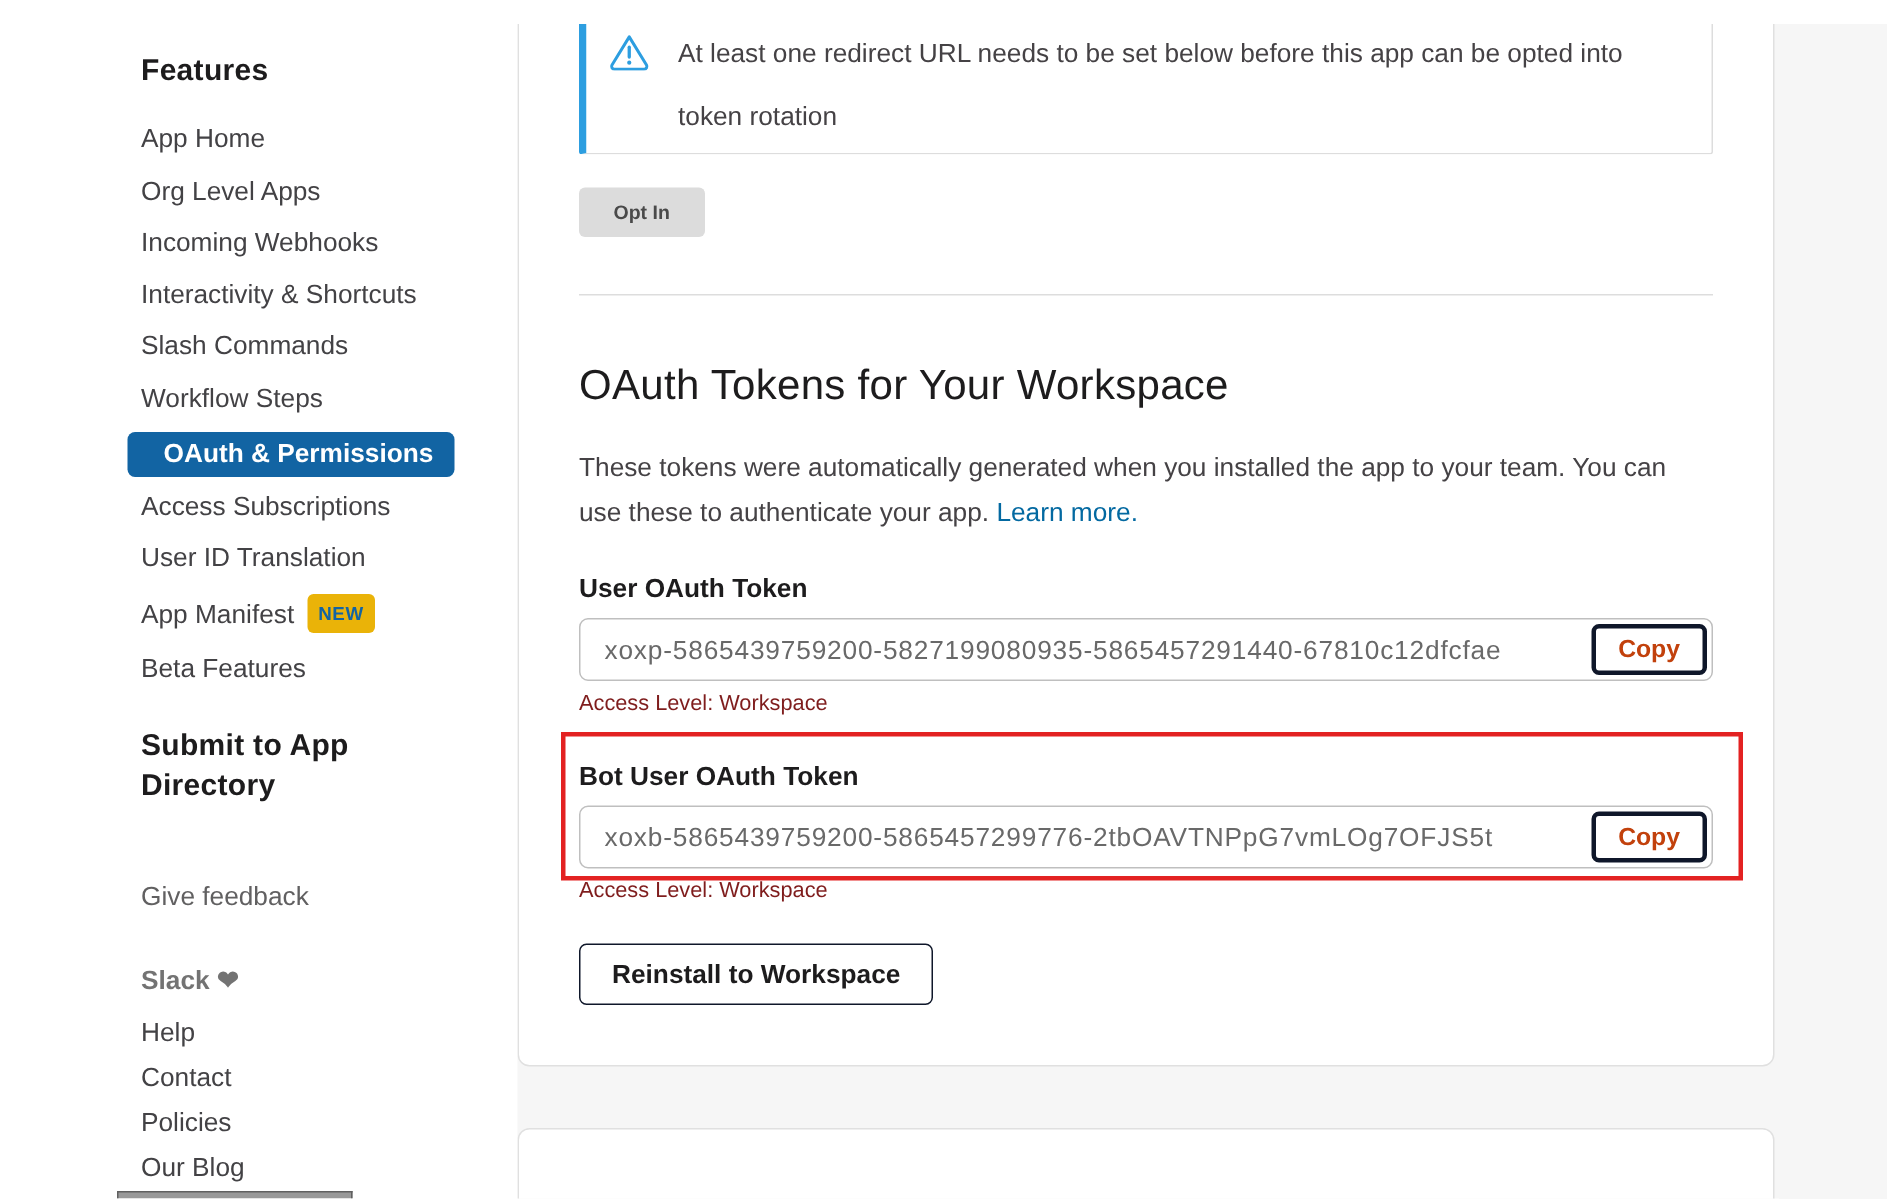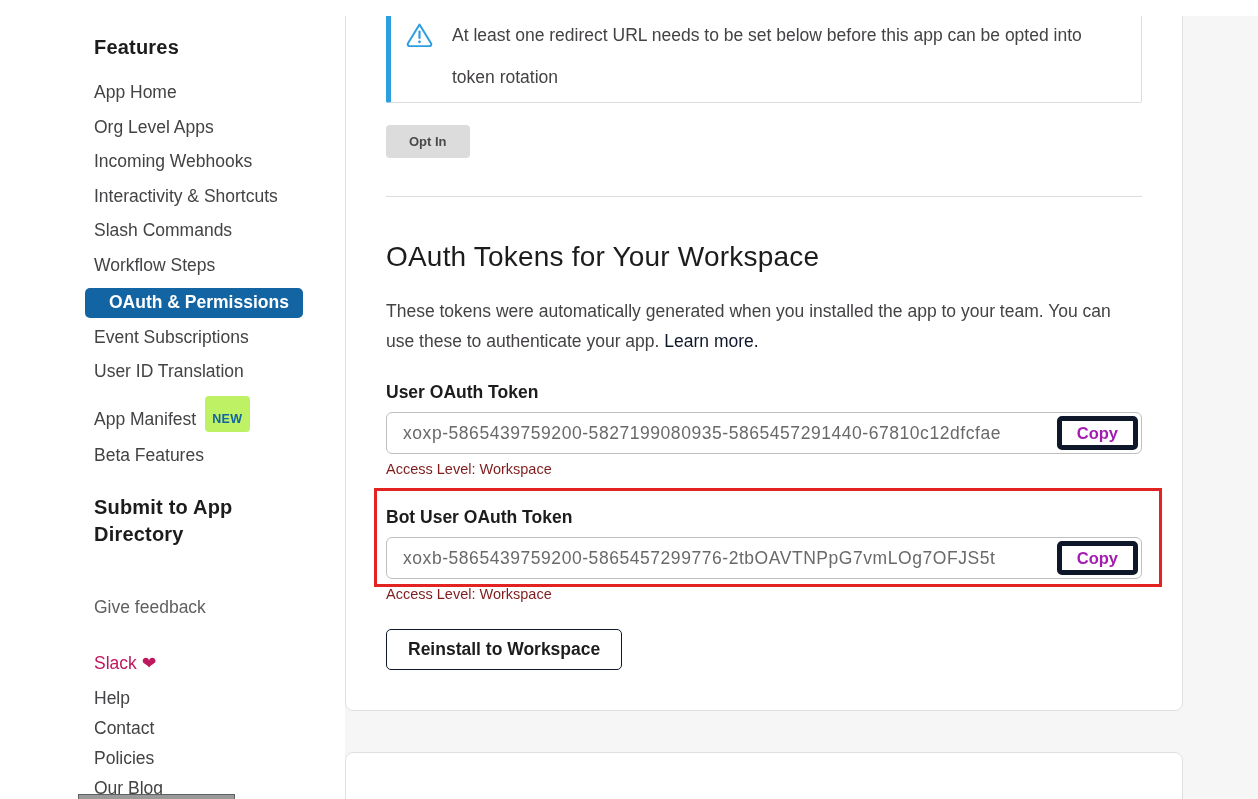--- a/index.html
+++ b/index.html
@@ -19,30 +19,30 @@
   }
   .nav-item {
     display:block; font-size:17.5px; color:#434245; text-decoration:none;
     margin-bottom:13px; line-height:21.5px; cursor:pointer;
   }
   .nav-item.selected {
     display:inline-block; background:#1264a3; color:#fff; font-weight:700;
     border-radius:5px; padding:4px 14px 4px 24px; margin:-1px 0 9px -9px; line-height:21.5px;
   }
   .new-badge {
-    display:inline-block; margin-left:9px; background:#bef264; color:#1264a3;
+    display:inline-block; margin-left:9px; background:#eab308; color:#1264a3;
     font-size:12.5px; font-weight:700; letter-spacing:0.4px;
-    padding:13px 7px 2px 7px; border-radius:4px; vertical-align:2px;
+    padding:3px 7px 2px 7px; border-radius:4px; vertical-align:2px;
   }
   .submit-heading {
     font-size:20px; font-weight:700; color:#1d1c1d; width:165px;
     line-height:27px; margin:27px 0 21px 0; letter-spacing:0.2px;
   }
   .feedback-link { color:#616061; margin-top:49px; }
-  .slack-love { color:#be185d; margin-top:35px; }
+  .slack-love { color:#737373; margin-top:35px;font-weight:bold; }
   .footer-link { margin-bottom:8.5px; }
 
   
   .h-scrollbar {
     position:absolute; left:78px; bottom:0; width:157px; height:5px;
     background:#999; border:1px solid #606060; border-bottom:none; cursor:pointer;
   }
 
   
   .main {
@@ -65,33 +65,33 @@
 
   .btn { font-family:"Liberation Sans", sans-serif; cursor:pointer; }
   .opt-in-btn {
     margin-top:22px; background:#dcdcdc; border:none; border-radius:4px;
     font-size:13px; font-weight:700; color:#4a4a4a; padding:9px 23px; display:inline-block;
   }
   .divider { border:none; border-top:1px solid #ddd; margin:38px 0 0 0; }
 
   .section-heading { font-size:28px; font-weight:400; color:#1d1c1d; margin:44px 0 0 0; letter-spacing:0.2px; }
   .intro { font-size:17.5px; color:#454245; line-height:30px; margin:23px 0 0 0; max-width:770px; }
-  .text-link { color:#0f172a; text-decoration:none; cursor:pointer; }
+  .text-link { color:#0369a1; text-decoration:none; cursor:pointer; }
 
   .token-label { font-size:17.5px; font-weight:700; color:#1d1c1d; margin-top:25px; line-height:22px; }
   .token-field {
     position:relative; margin-top:9px; height:42px; border:1px solid #bfbfbf; border-radius:6px;
     background:#fff; display:flex; align-items:center; overflow:hidden;
     padding:0 84px 0 16px; font-size:17.5px; color:#696969;
     letter-spacing:0.55px; white-space:nowrap; cursor:text;
   }
   .copy-btn {
     position:absolute; right:3px; top:3px; bottom:3px; background:#fff;
-    border:5px solid #0f172a; border-radius:5px; font-size:16.5px; font-weight:700;
-    color:#a21caf; padding:0 15px; letter-spacing:0;
+    border:3px solid #0f172a; border-radius:5px; font-size:16.5px; font-weight:700;
+    color:#c2410c; padding:0 15px; letter-spacing:0;
   }
   .access-level { font-size:14.5px; color:#7f1d1d; margin-top:7px; line-height:17px; }
 
   .bot-section { position:relative; margin-top:28px; }
   .annotation-box {
     position:absolute; top:-18px; left:-12px; right:-20px; bottom:16px;
     border:3px solid #e32222; pointer-events:none;
   }
 
   .reinstall-btn {
@@ -107,21 +107,21 @@
 
   <a class="nav-item">App Home</a>
   <a class="nav-item">Org Level Apps</a>
   <a class="nav-item">Incoming Webhooks</a>
   <a class="nav-item">Interactivity &amp; Shortcuts</a>
   <a class="nav-item">Slash Commands</a>
   <a class="nav-item">Workflow Steps</a>
   <div>
     <a class="nav-item selected">OAuth &amp; Permissions</a>
   </div>
-  <a class="nav-item">Event Subscriptions</a>
+  <a class="nav-item">Access Subscriptions</a>
   <a class="nav-item">User ID Translation</a>
   <div class="nav-item">
     <span>App Manifest</span><span class="new-badge">NEW</span>
   </div>
   <a class="nav-item">Beta Features</a>
 
   <div class="submit-heading">Submit to App Directory</div>
 
   <a class="nav-item feedback-link">Give feedback</a>
 

